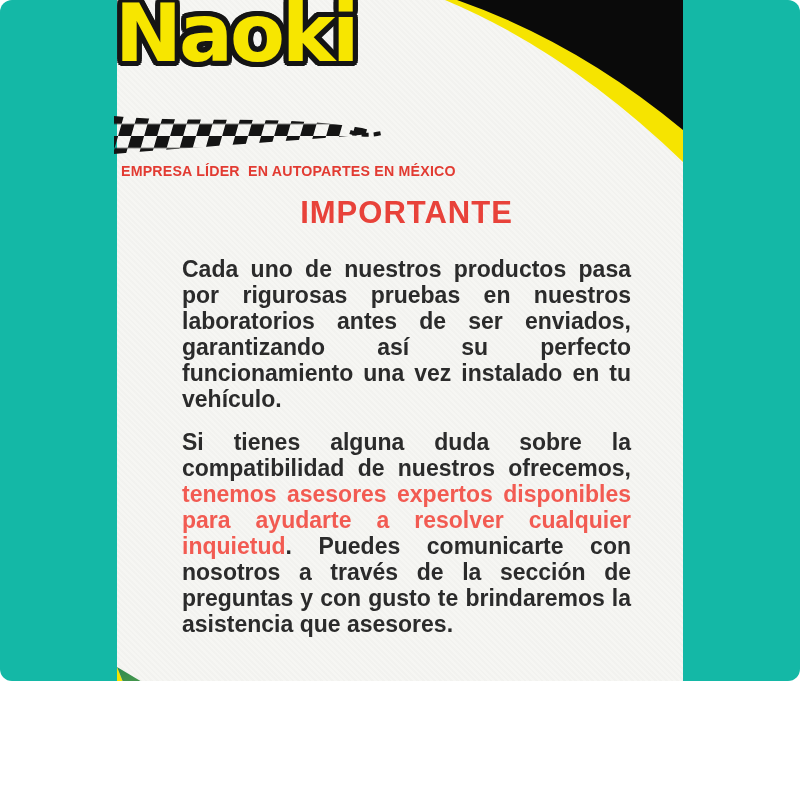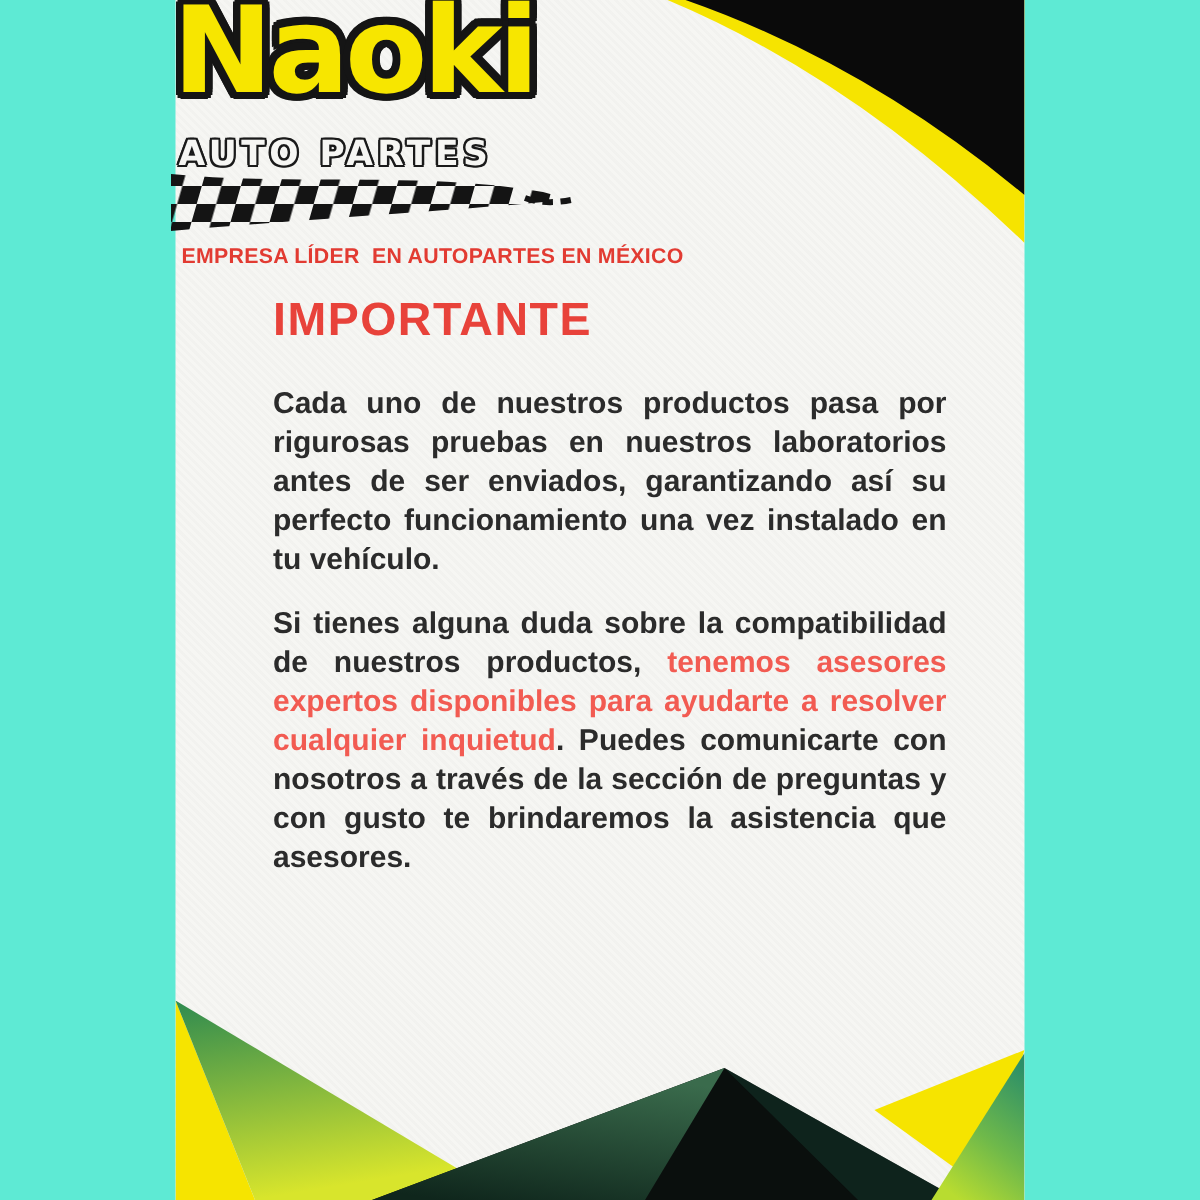--- a/index.html
+++ b/index.html
@@ -1,18 +1,19 @@
 <!DOCTYPE html>
 <html><head>
 <meta charset="utf-8">
 <style>
   html,body{margin:0;padding:0;background:#ffffff;}
   #canvas{
-    position:relative;width:800px;height:800px;background:#5eead4;overflow:hidden;
+    position:relative;width:800px;height:681px;background:#14b8a6;overflow:hidden;
     font-family:"Liberation Sans",sans-serif;
+    border-radius:12px;
   }
   
   #card{
     position:absolute;left:117px;top:0;width:566px;height:800px;
     background:
       repeating-linear-gradient(45deg, rgba(0,0,0,0.015) 0 2px, rgba(0,0,0,0) 2px 4px),
       #F6F6F3;
   }
   
   .logo{
@@ -40,62 +41,62 @@
     position:absolute;top:151px;left:4px;
     font-weight:700;font-size:14.2px;letter-spacing:0.2px;
     color:#E23B32;white-space:pre;margin-top:12px;
   }
   
   .text-col{position:absolute;top:196px;left:65px;width:449px;}
   .heading{
     margin:0 0 26px 0;
     font-size:31px;font-weight:800;letter-spacing:1px;line-height:34px;
     color:#E8423A;
+    text-align:center;
   }
   .para{
     margin:0 0 17px 0;
-    font-size:20px;line-height:26px;font-weight:700;
+    font-size:23px;line-height:26px;font-weight:700;
     color:#2B2B2B;text-align:justify;
   }
   .hl{color:#F25B52;}
   
   .corner-svg{position:absolute;top:0;right:0;}
   .bottom-svg{position:absolute;bottom:0;left:0;}
 </style>
 </head>
 <body>
 
 <div id="canvas">
   <div id="card">
 
     <svg class="corner-svg" width="566" height="200" viewBox="0 0 566 200">
       <path d="M328,0 L566,0 L566,162 Q452,52 328,0 Z" fill="#F6E400"></path>
       <path d="M340,0 L566,0 L566,130 Q460,42 340,0 Z" fill="#0A0A0A"></path>
     </svg>
 
     <div class="logo">Naoki</div>
-    <div class="logo-sub">AUTO PARTES</div>
 
     <svg class="flag" width="272" height="44" viewBox="0 0 272 44">
       <defs>
         <pattern id="chk" width="26" height="24" patternUnits="userSpaceOnUse" patternTransform="skewX(-16)">
           <rect width="13" height="12" fill="#141414"></rect>
           <rect x="13" y="12" width="13" height="12" fill="#141414"></rect>
         </pattern>
       </defs>
       <path d="M2,4 C80,12 170,2 250,16 L268,21 C210,27 120,32 2,42 Z" fill="url(#chk)"></path>
       <path d="M238,20 q14,5 32,1" stroke="#141414" stroke-width="4" fill="none" stroke-dasharray="7 5"></path>
     </svg>
 
     <div class="tagline">EMPRESA LÍDER  EN AUTOPARTES EN MÉXICO</div>
 
     <div class="text-col">
       <h1 class="heading">IMPORTANTE</h1>
       <p class="para">Cada uno de nuestros productos pasa por rigurosas pruebas en nuestros laboratorios antes de ser enviados, garantizando así su perfecto funcionamiento una vez instalado en tu vehículo.</p>
-      <p class="para"><span>Si tienes alguna duda sobre la compatibilidad de nuestros productos, </span><span class="hl">tenemos asesores expertos disponibles para ayudarte a resolver cualquier inquietud</span><span>. Puedes comunicarte con nosotros a través de la sección de preguntas y con gusto te brindaremos la asistencia que asesores.</span></p>
+      <p class="para"><span>Si tienes alguna duda sobre la compatibilidad de nuestros ofrecemos, </span><span class="hl">tenemos asesores expertos disponibles para ayudarte a resolver cualquier inquietud</span><span>. Puedes comunicarte con nosotros a través de la sección de preguntas y con gusto te brindaremos la asistencia que asesores.</span></p>
     </div>
 
     <svg class="bottom-svg" width="566" height="150" viewBox="0 0 566 150">
       <defs>
         <linearGradient id="gLeft" x1="0" y1="0" x2="0.25" y2="1">
           <stop offset="0" stop-color="#2E8A50"></stop>
           <stop offset="1" stop-color="#D8E52C"></stop>
         </linearGradient>
         <linearGradient id="gFlankL" x1="0.6" y1="0" x2="0.2" y2="1">
           <stop offset="0" stop-color="#3A6B4C"></stop>

